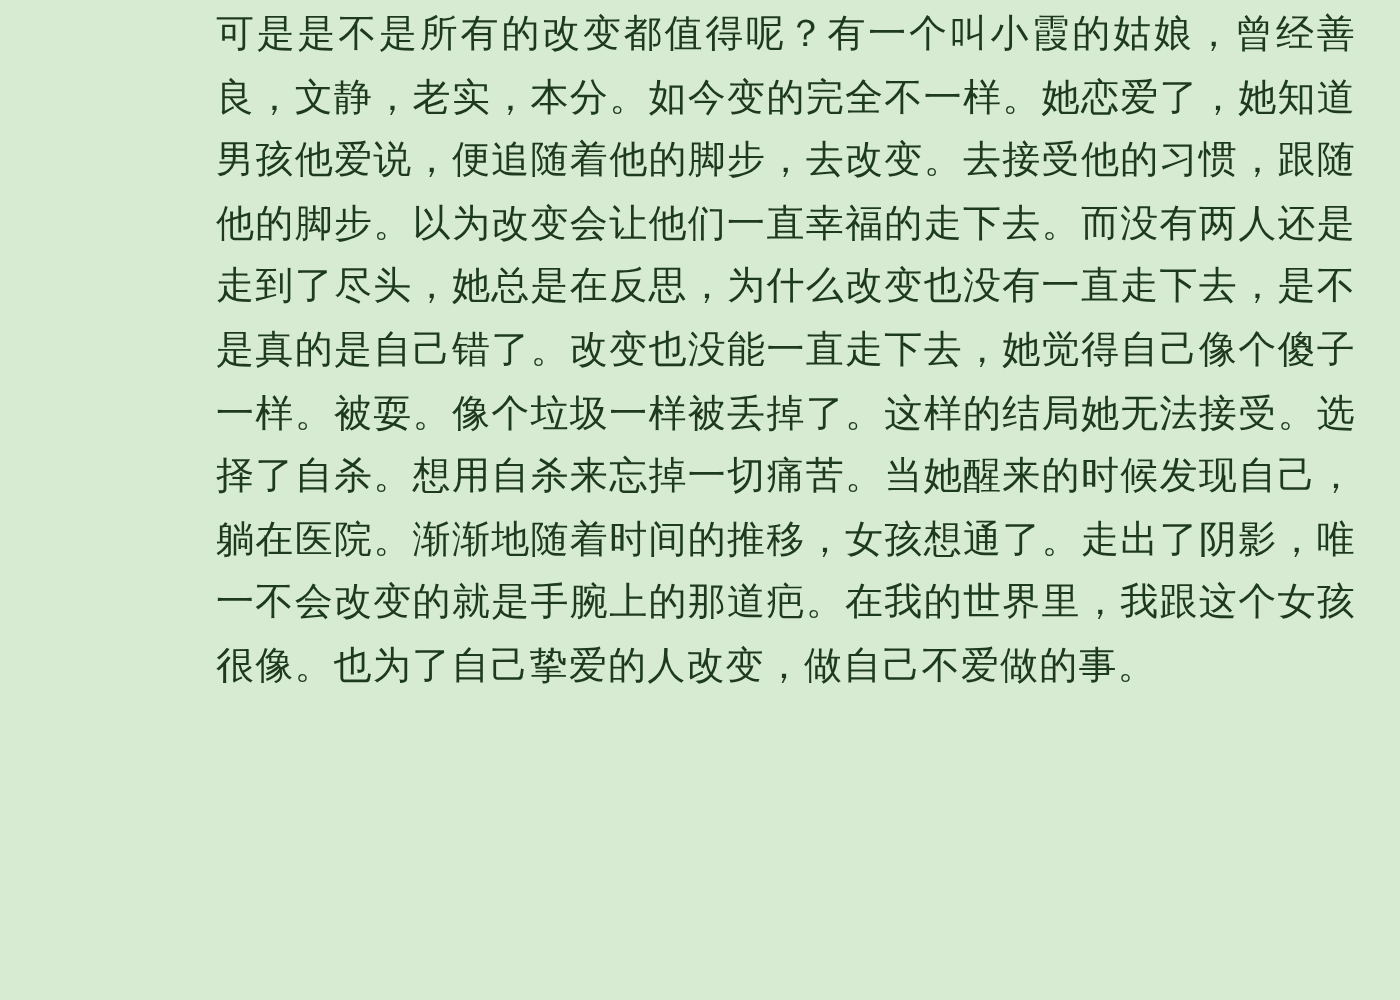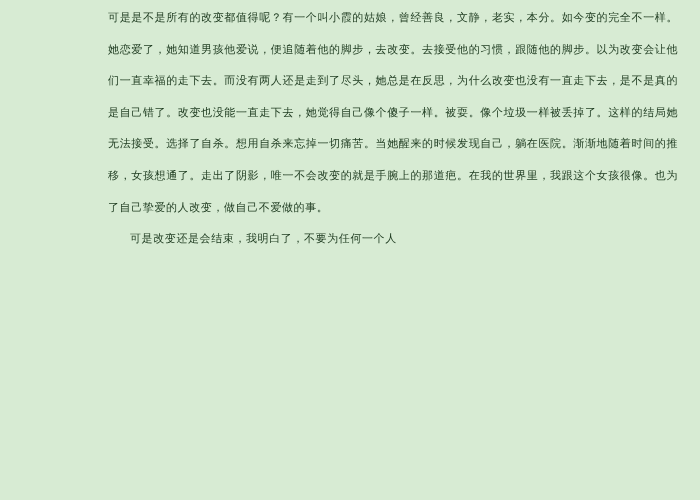--- a/index.html
+++ b/index.html
@@ -16,21 +16,21 @@
   #page {
     width: 700px;
     height: 500px;
     background: #d7ebd3;
     box-sizing: border-box;
     padding: 0 22px 0 108px;
     position: relative;
   }
   .text-body {
     color: #1d3a1f;
-    font-size: 11px;
+    font-size: 19px;
     line-height: 31.6px;
     text-align: justify;
     text-justify: inter-ideograph;
     letter-spacing: 0.6px;
     padding-top: 2px;
   }
   .para {
     margin: 0;
     text-align: justify;
     text-justify: inter-ideograph;
@@ -41,15 +41,14 @@
   .para.first {
     margin-top: 0;
   }
 </style>
 </head>
 <body>
 
 <div id="page">
   <div class="text-body">
     <p class="para first">可是是不是所有的改变都值得呢？有一个叫小霞的姑娘，曾经善良，文静，老实，本分。如今变的完全不一样。她恋爱了，她知道男孩他爱说，便追随着他的脚步，去改变。去接受他的习惯，跟随他的脚步。以为改变会让他们一直幸福的走下去。而没有两人还是走到了尽头，她总是在反思，为什么改变也没有一直走下去，是不是真的是自己错了。改变也没能一直走下去，她觉得自己像个傻子一样。被耍。像个垃圾一样被丢掉了。这样的结局她无法接受。选择了自杀。想用自杀来忘掉一切痛苦。当她醒来的时候发现自己，躺在医院。渐渐地随着时间的推移，女孩想通了。走出了阴影，唯一不会改变的就是手腕上的那道疤。在我的世界里，我跟这个女孩很像。也为了自己挚爱的人改变，做自己不爱做的事。</p>
-    <p class="para indent">可是改变还是会结束，我明白了，不要为任何一个人</p>
   </div>
 </div>
 
 </body></html>

